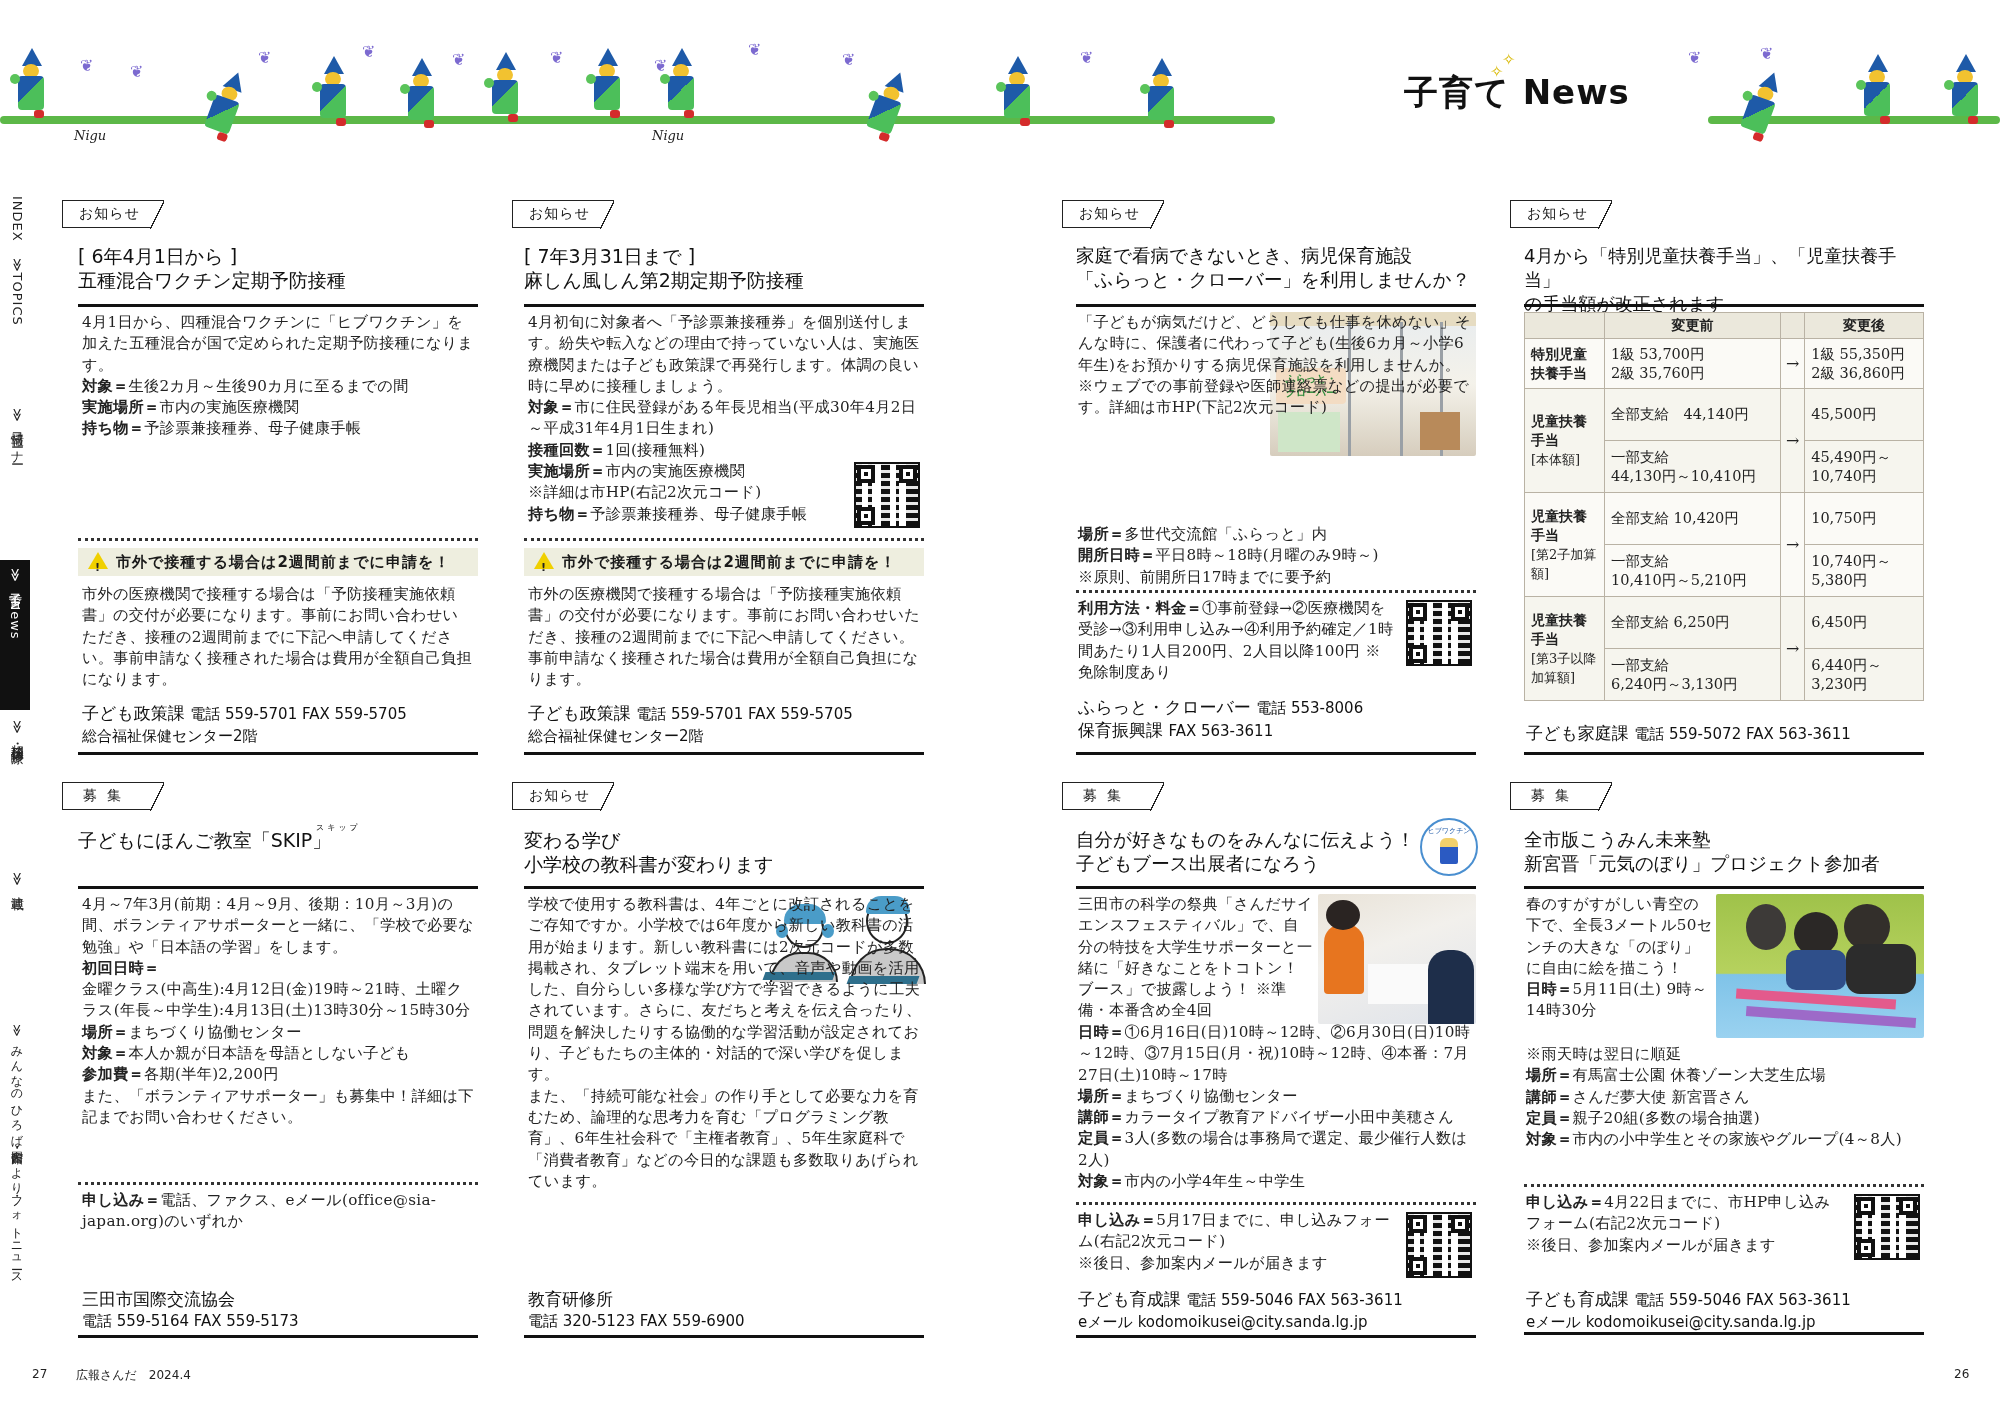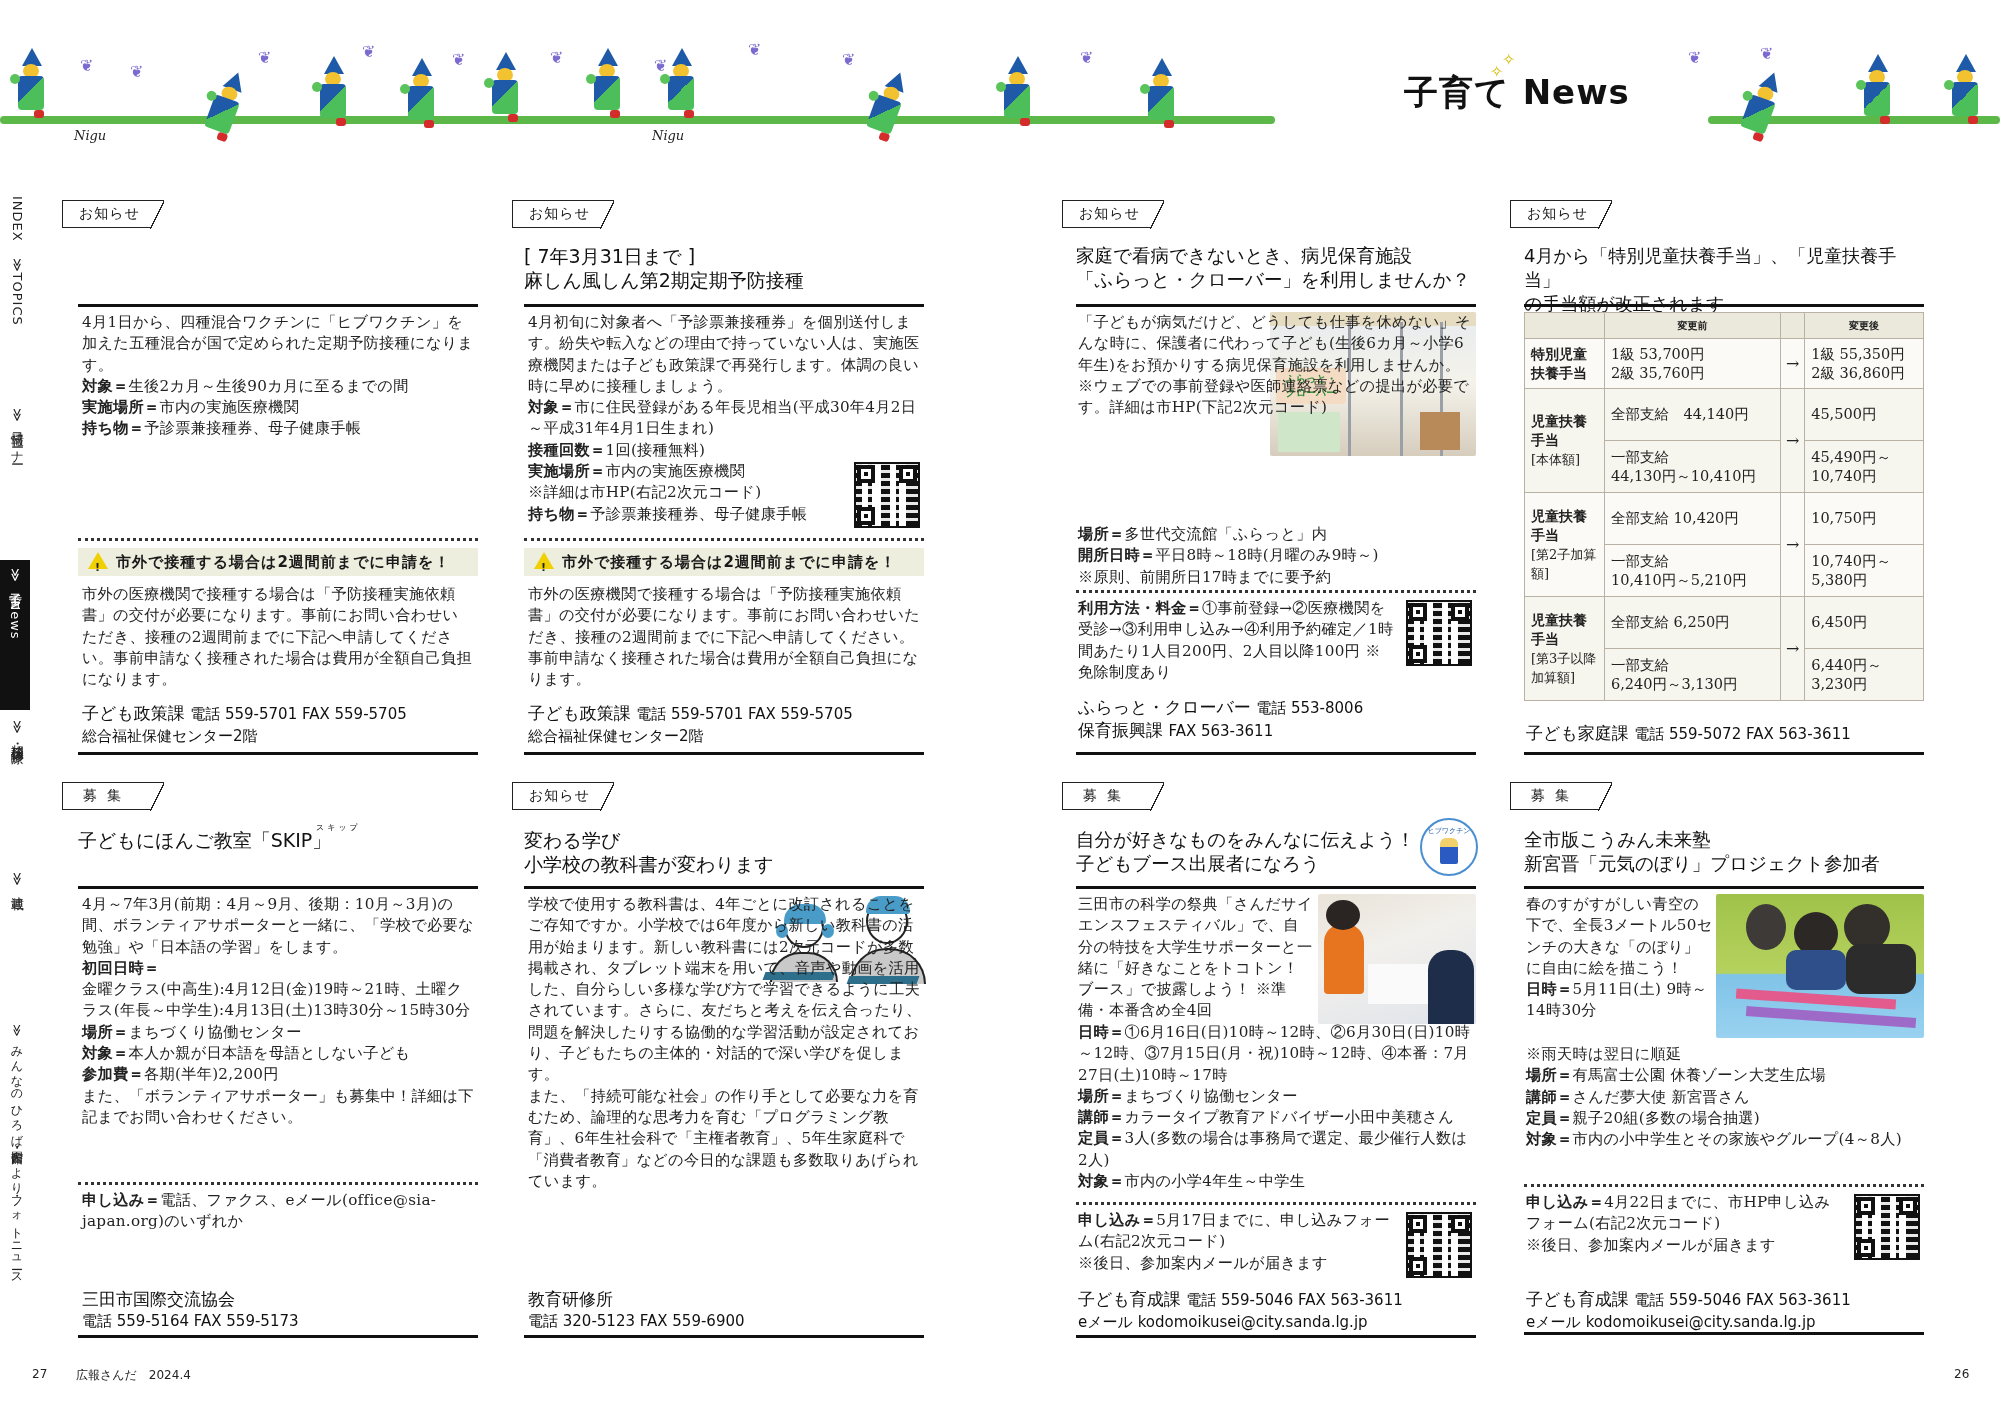--- a/index.html
+++ b/index.html
@@ -48,21 +48,21 @@
   .qr::before { content: ""; position: absolute; inset: 0; background:
       repeating-linear-gradient(0deg, transparent 0 5px, rgba(255,255,255,0.9) 5px 8px); }
   .qr .finder { position: absolute; width: 18px; height: 18px; border: 4px solid #111; background: #fff; z-index: 2; }
   .qr .finder::after { content: ""; position: absolute; left: 3px; top: 3px; width: 4px; height: 4px; background: #111; }
 
   .photo { position: absolute; border-radius: 2px; overflow: hidden; }
 
   
   .allow-table { position: absolute; left: 16px; top: 312px; width: 400px; border-collapse: collapse; font-family: "DejaVu Serif", serif; font-size: 14.5px; color: #222; }
   .allow-table td, .allow-table th { border: 1px solid #b9b2a4; padding: 2px 6px; vertical-align: middle; line-height: 19px; }
-  .allow-table th { background: #ebe8dc; font-family: "DejaVu Sans", sans-serif; font-size: 10px; height: 26px; }
+  .allow-table th { background: #ebe8dc; font-family: "DejaVu Sans", sans-serif; font-size: 14px; height: 26px; }
   .allow-table .rowhead { font-family: "DejaVu Sans", sans-serif; font-weight: bold; text-align: left; background: #f3f1e8; width: 80px; font-size: 14px; }
   .allow-table .rowhead .note { font-weight: normal; font-family: "DejaVu Serif", serif; font-size: 13px; display: block; }
   .allow-table .arrow { width: 24px; text-align: center; padding: 0; background: #f7f6f0; font-size: 16px; }
   .allow-table tr.alt td { background: #f6f5ee; }
   .allow-table tr.plain td { background: #fbfaf6; }
 
   
   .footer { position: absolute; top: 1367px; font-size: 12px; color: #222; }
 </style>
 </head>
@@ -190,20 +190,24 @@
   <div class="side-item" style="top:62px;">≫TOPICS</div>
   <div class="side-item" style="top:212px;">≫情報コーナー</div>
   <div class="side-item active" style="top:364px;height:150px;">≫子育てNews</div>
   <div class="side-item" style="top:524px;">≫相談・休日診療</div>
   <div class="side-item" style="top:676px;">≫連載</div>
   <div class="side-item" style="top:828px;font-size:12px;">≫みんなのひろば・図書館だより・フォトニュース</div>
 </div>
 
 <div class="card" style="left:62px;top:200px;height:560px;">
   <div class="tag">お知らせ</div>
+  <div class="title">
+    <div>[ 6年4月1日から ]</div>
+    <div>五種混合ワクチン定期予防接種</div>
+  </div>
   <div class="rule" style="top:104px;width:400px;"></div>
   <div class="body" style="top:112px;width:392px;">
     <div>4月1日から、四種混合ワクチンに「ヒブワクチン」を加えた五種混合が国で定められた定期予防接種になります。</div>
     <div><b>対象＝</b><span>生後2カ月～生後90カ月に至るまでの間</span></div>
     <div><b>実施場所＝</b><span>市内の実施医療機関</span></div>
     <div><b>持ち物＝</b><span>予診票兼接種券、母子健康手帳</span></div>
   </div>
   <div class="dots" style="top:338px;width:400px;"></div>
   <div class="warn" style="top:348px;width:400px;">
     <span class="warn-icon"><span>!</span></span><span>市外で接種する場合は2週間前までに申請を！</span>

